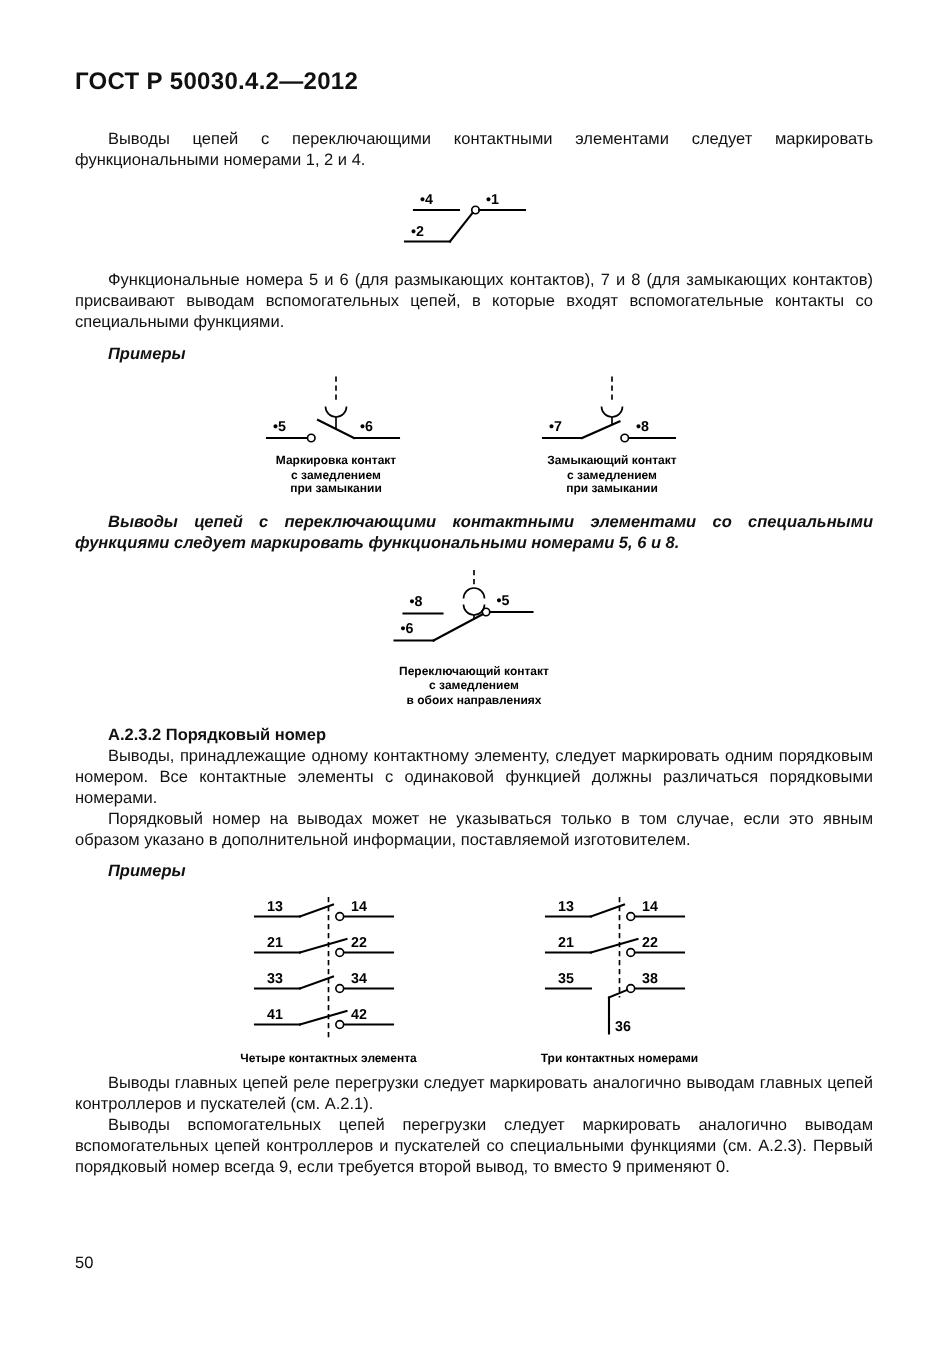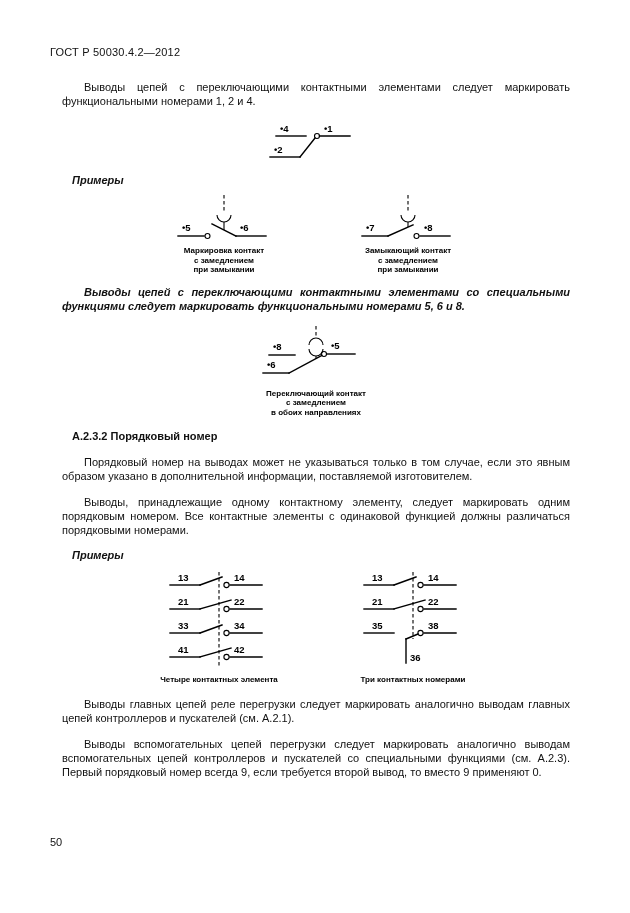--- a/index.html
+++ b/index.html
@@ -6,25 +6,25 @@
   .page {
     position: relative;
     width: 630px; height: 913px;
     background: #ffffff;
     font-family: "Liberation Sans", sans-serif;
     color: #111;
     padding: 46px 48px 0 50px;
     box-sizing: border-box;
     overflow: hidden;
   }
-  .doc-header { font-size: 11px; font-weight: normal; letter-spacing: .2px; }
+  .doc-header { font-size: 16px; font-weight: bold; letter-spacing: .2px; }
   .para {
     font-size: 11px; line-height: 14px;
     text-align: justify; text-indent: 22px;
-    margin: 12px;
+    margin: 0;
   }
   .mt-big   { margin-top: 22px; }
   .mt-mid   { margin-top: 10px; }
   .bi { font-weight: bold; font-style: italic; }
   .example-label {
     font-size: 11px; font-style: italic; font-weight: bold;
     text-indent: 22px; margin: 8px 0 2px 0;
   }
   .section-title { font-size: 11px; line-height: 14px; text-indent: 22px; margin-top: 12px; font-weight: bold; }
   .section-title.bold { font-weight: bold; }
@@ -59,20 +59,21 @@
         <text x="8" y="33">•2</text>
         <line class="ln" x1="4" y1="37" x2="34" y2="37"></line>
         <circle class="thin" cx="51" cy="16" r="2.5"></circle>
         <text x="58" y="12">•1</text>
         <line class="ln" x1="53.5" y1="16" x2="84" y2="16"></line>
         <line class="ln" x1="34" y1="37" x2="49" y2="18"></line>
       </svg>
     </figure>
   </div>
 
+  <p class="para mt-mid">Функциональные номера 5 и 6 (для размыкающих контактов), 7 и 8 (для замыкающих контактов) присваивают выводам вспомогательных цепей, в которые входят вспомогательные контакты со специальными функциями.</p>
 
   <div class="example-label">Примеры</div>
 
   <div class="fig-row">
     <figure class="fig">
       <svg width="100" height="50" viewBox="0 0 100 50">
         <line class="dash" x1="50" y1="1" x2="50" y2="19"></line>
         <path class="thin" d="M 43 21 A 7 7 0 0 0 57 21"></path>
         <line class="thin" x1="50" y1="28" x2="50" y2="36"></line>
         <text x="8" y="37">•5</text>
@@ -131,22 +132,22 @@
       <figcaption class="fig-caption">
         <div>Переключающий контакт</div>
         <div>с замедлением</div>
         <div>в обоих направлениях</div>
       </figcaption>
     </figure>
   </div>
 
   <div class="section-title">А.2.3.2 Порядковый номер</div>
 
+  <p class="para">Выводы, принадлежащие одному контактному элементу, следует маркировать одним порядковым номером. Все контактные элементы с одинаковой функцией должны различаться порядковыми номерами.</p>
   <p class="para">Порядковый номер на выводах может не указываться только в том случае, если это явным образом указано в дополнительной информации, поставляемой изготовителем.</p>
-  <p class="para">Выводы, принадлежащие одному контактному элементу, следует маркировать одним порядковым номером. Все контактные элементы с одинаковой функцией должны различаться порядковыми номерами.</p>
 
   <div class="example-label">Примеры</div>
 
   <div class="fig-row">
     <figure class="fig">
       <svg width="130" height="104" viewBox="0 0 130 104">
         <line class="dash" x1="65" y1="3" x2="65" y2="99"></line>
 
         <text x="24" y="12">13</text>
         <line class="ln" x1="16" y1="16" x2="46" y2="16"></line>

